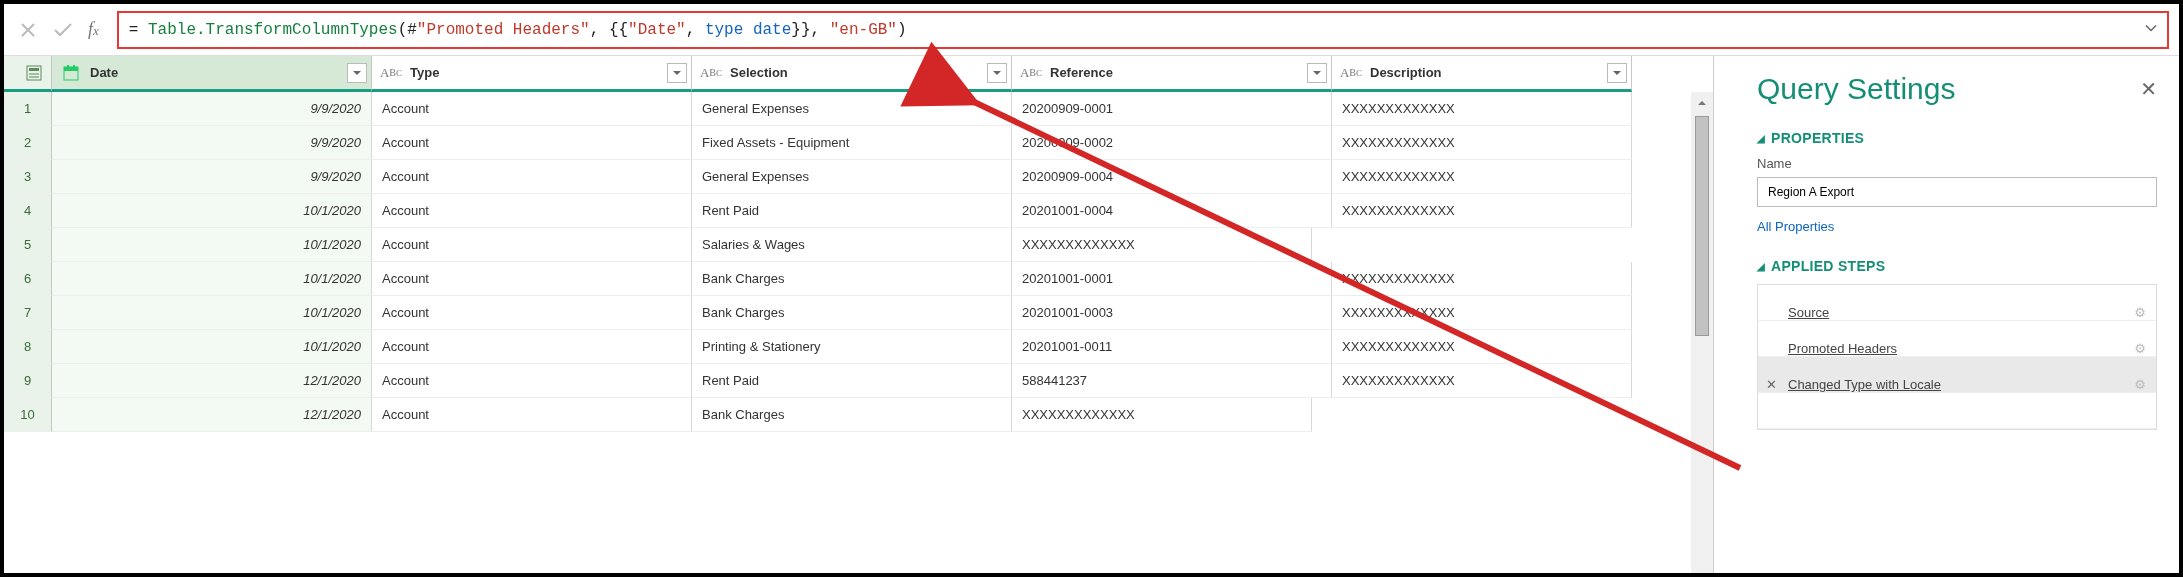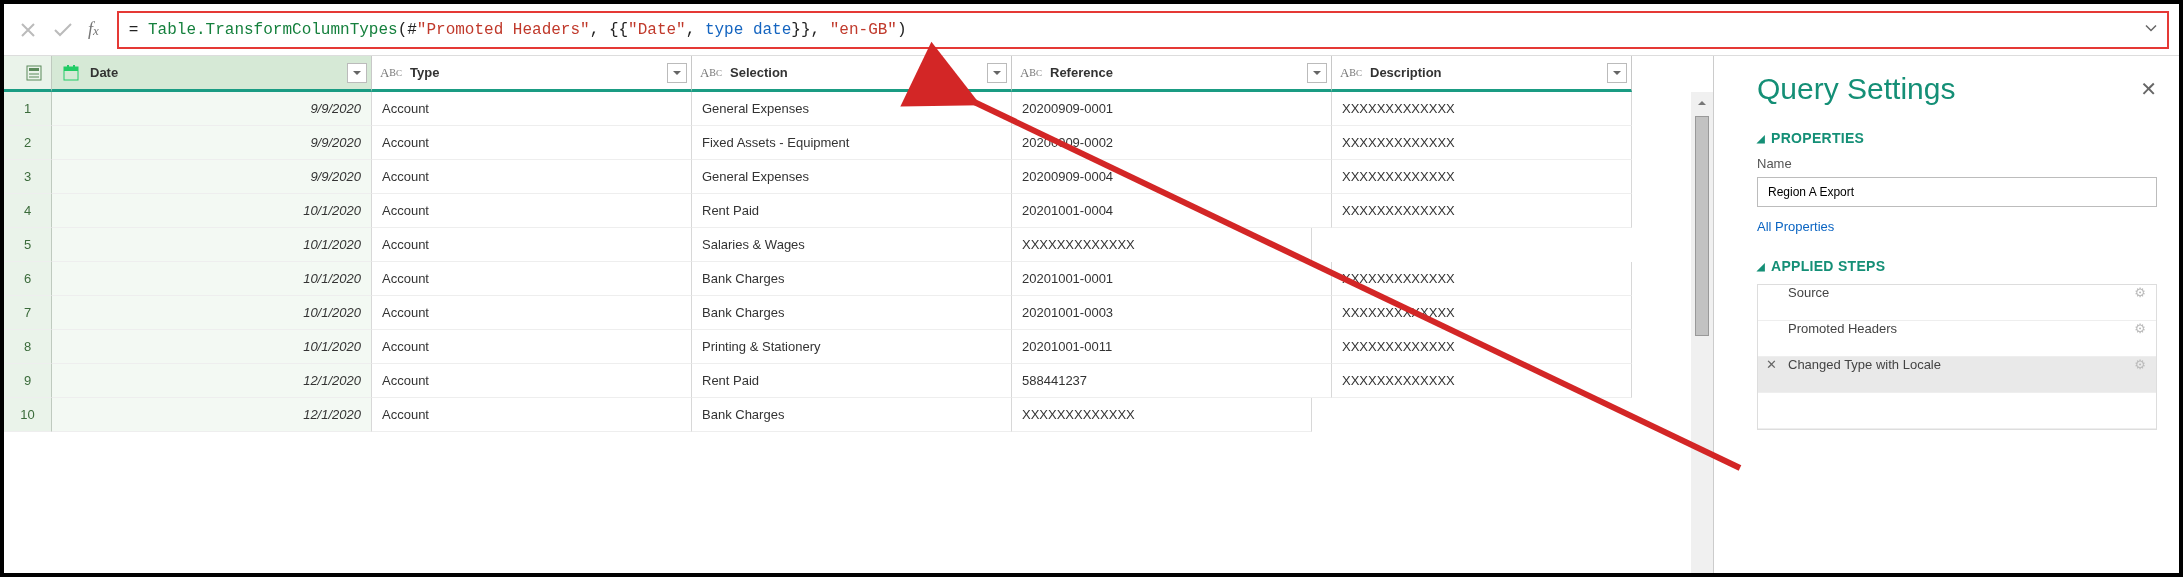--- a/index.html
+++ b/index.html
@@ -190,26 +190,27 @@
     border:1px solid #bcbcbc;
     padding:7px 10px;
     font-size:12px;
     margin-bottom:12px;
   }
   .link { color:#0a64c2; cursor:pointer; margin-bottom:18px; display:inline-block;}
   .steps {
     border:1px solid #ddd;
   }
   .step {
-    display:flex;align-items:flex-start;
+    display:flex;align-items:flex-end;
     height:36px;
     padding:0 10px 0 30px;
     position:relative;
     border-bottom:1px solid #eee;
     color:#444;
+    text-decoration:underline;
   }
   .step .gear { position:absolute; right:10px; color:#bbb;}
   .step.sel { background:#e9e9e9;}
   .step .x { position:absolute; left:8px; color:#666; font-weight:300;}
   .extra-blank { height:36px; }
 
   
   .arrow-overlay {
     position:absolute;
     left:0;top:0;

